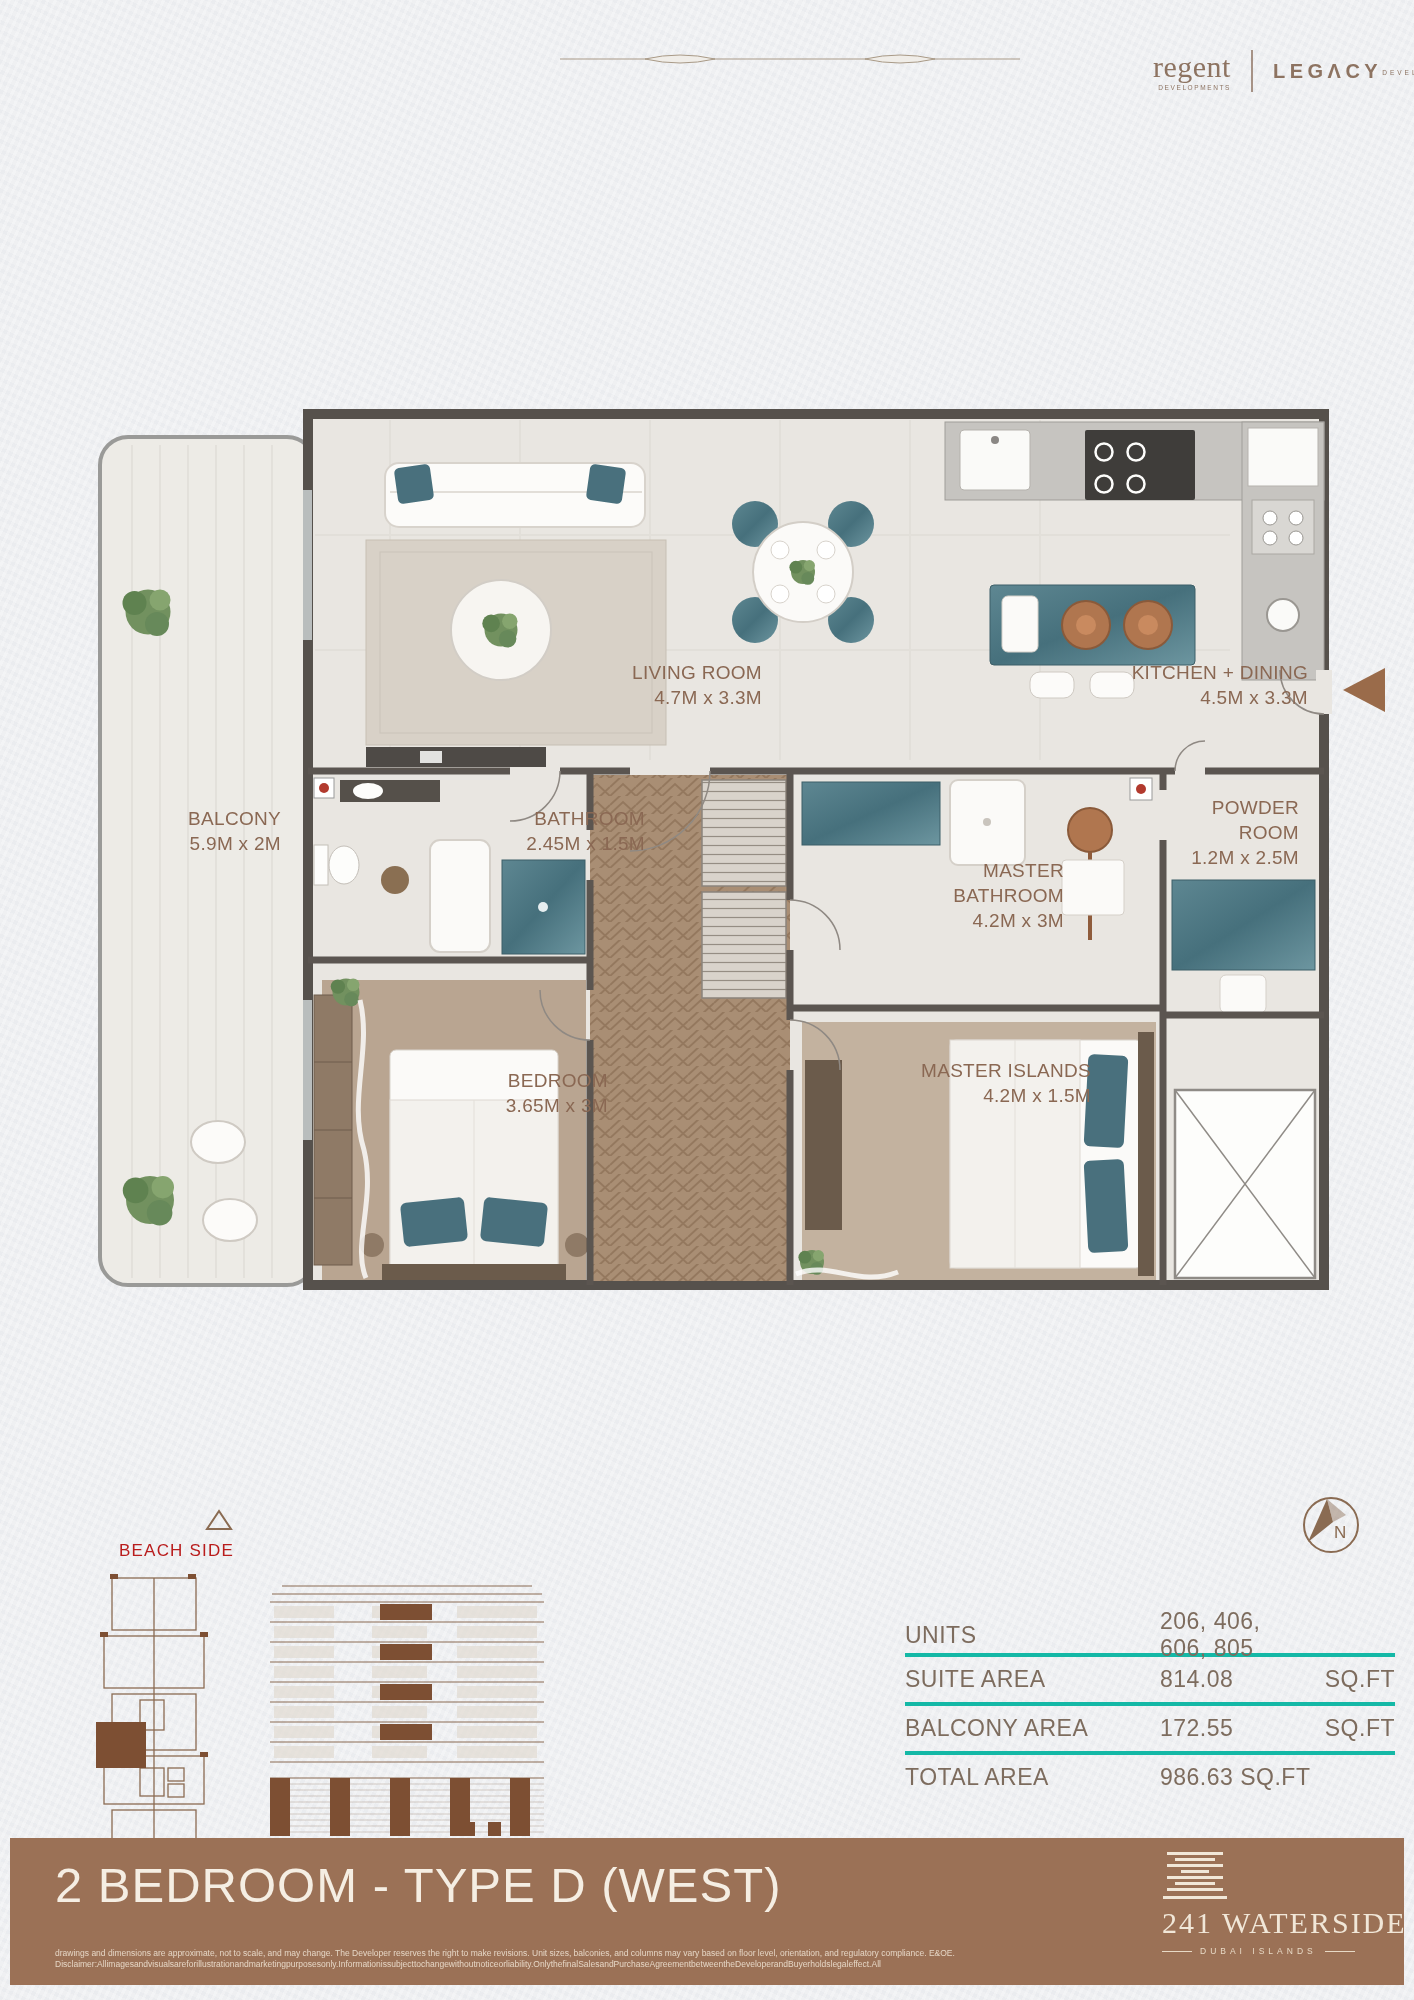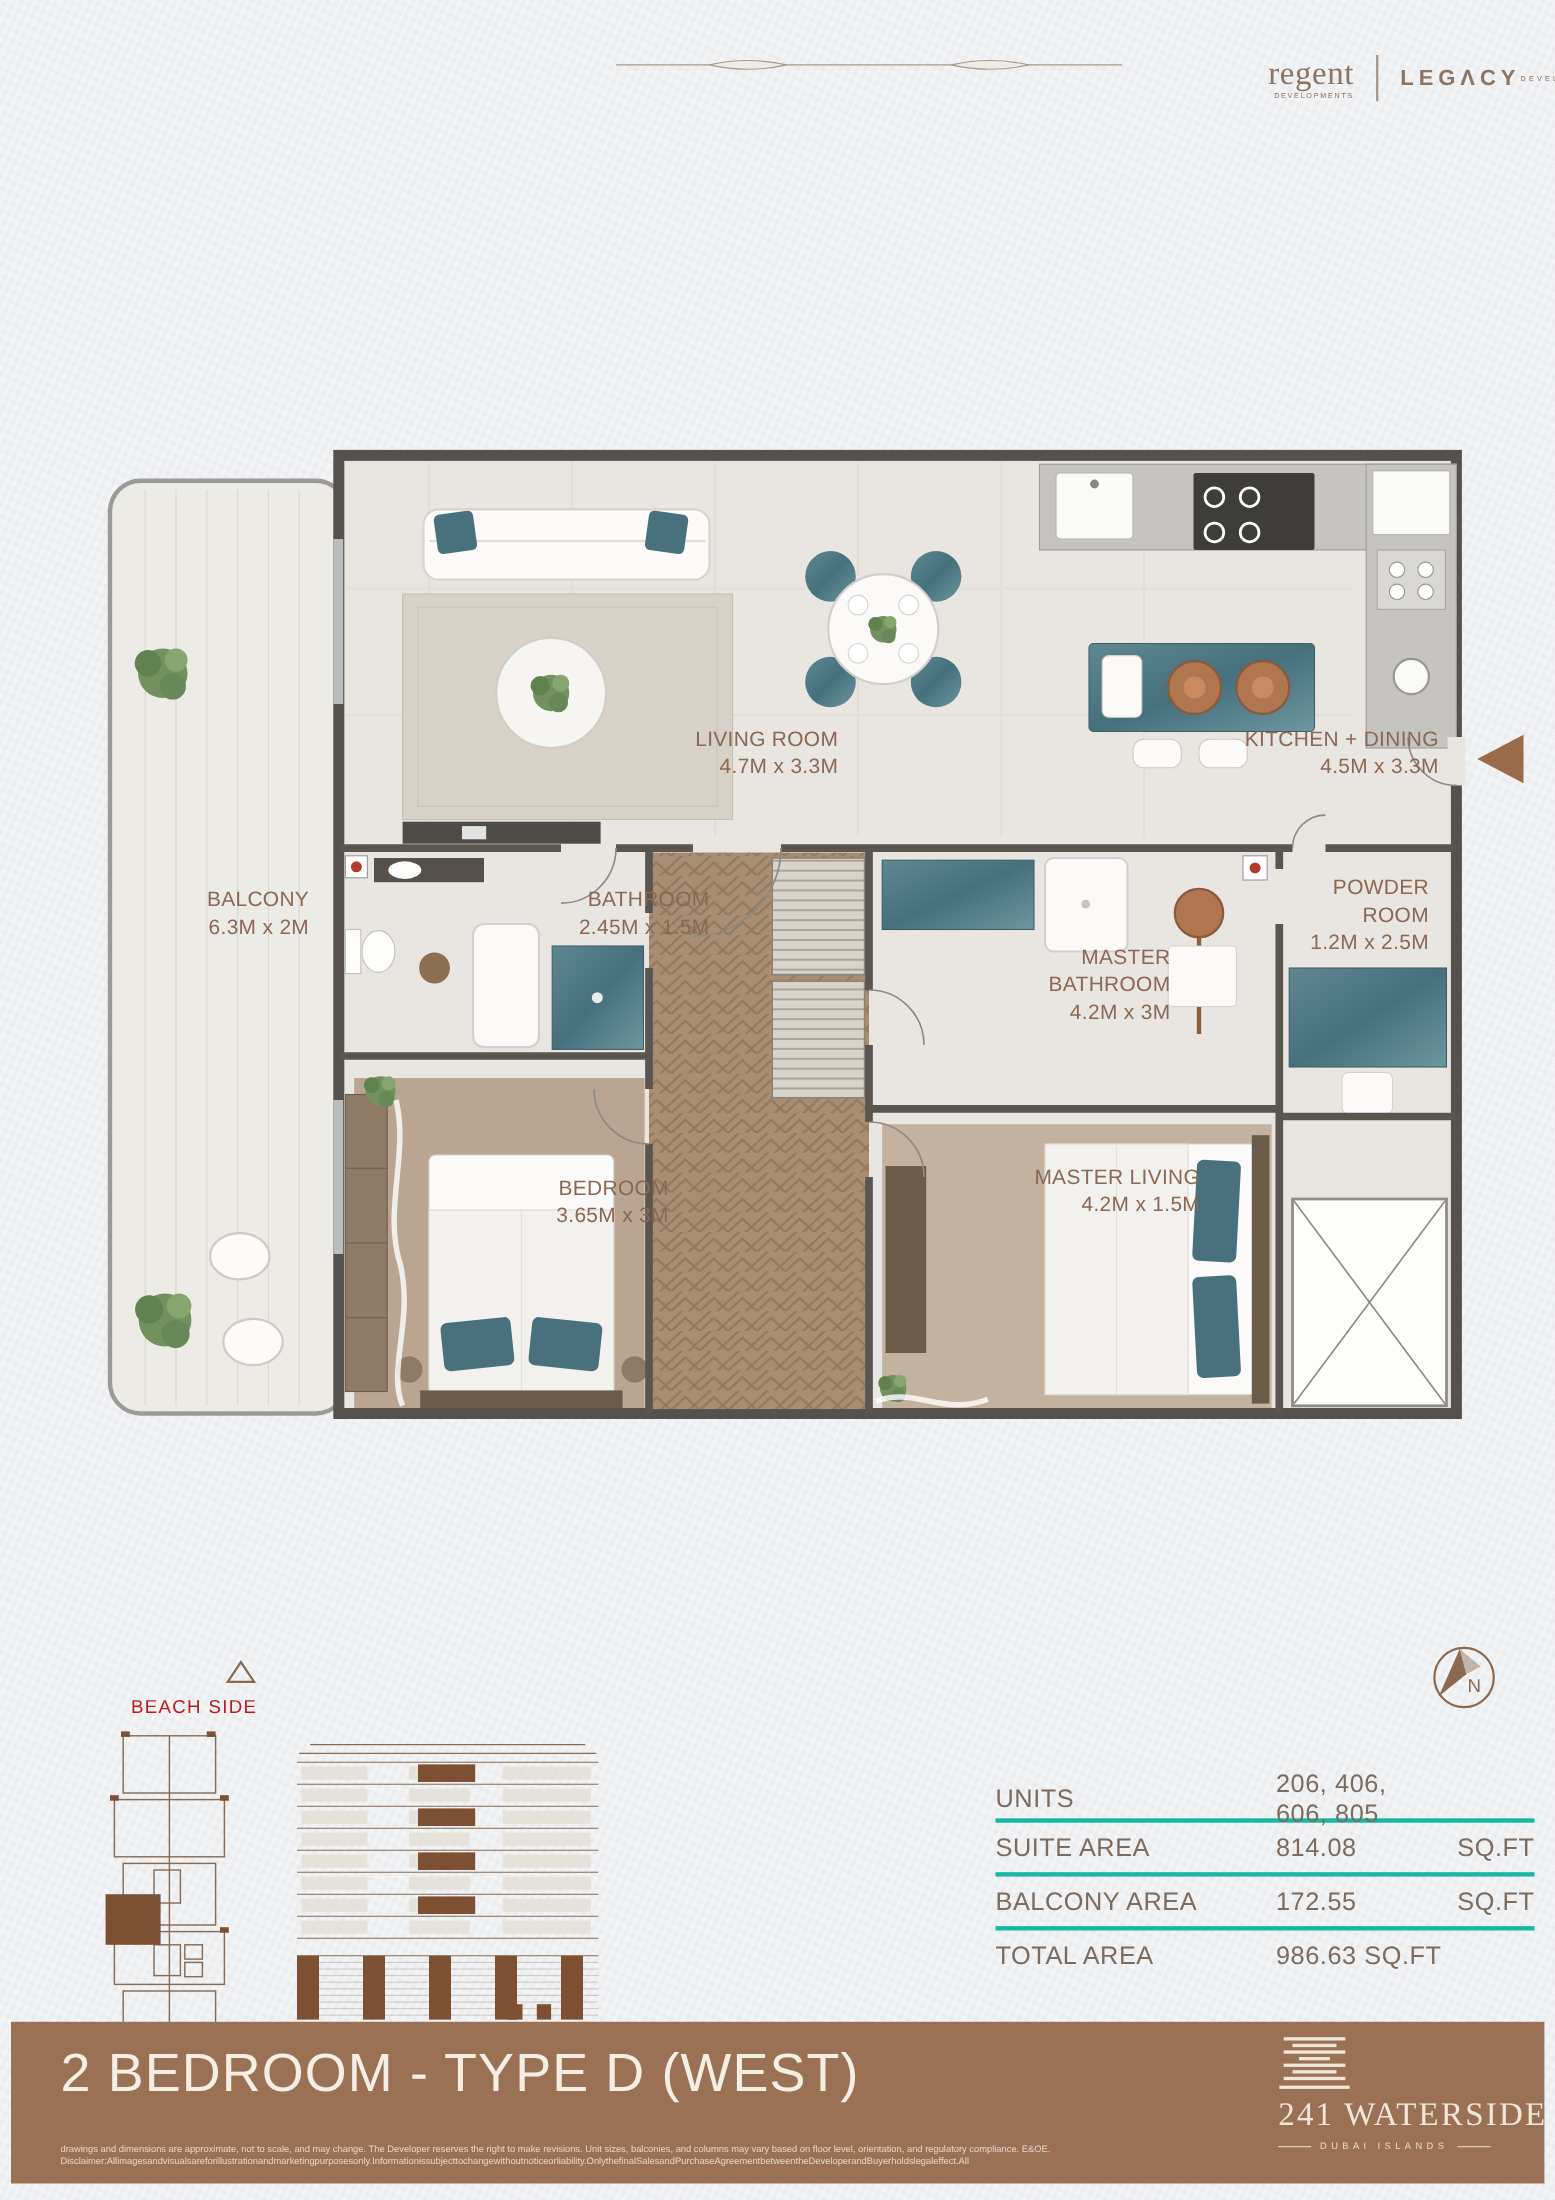--- a/index.html
+++ b/index.html
@@ -286,40 +286,40 @@
   <div class="room-label" id="lbl-living">
     <div>LIVING ROOM</div>
     <div>4.7M x 3.3M</div>
   </div>
   <div class="room-label" id="lbl-kitchen">
     <div>KITCHEN + DINING</div>
     <div>4.5M x 3.3M</div>
   </div>
   <div class="room-label" id="lbl-balcony">
     <div>BALCONY</div>
-    <div>6.3M x 2M</div>
+    <div>5.9M x 2M</div>
   </div>
   <div class="room-label" id="lbl-bathroom">
     <div>BATHROOM</div>
     <div>2.45M x 1.5M</div>
   </div>
   <div class="room-label" id="lbl-master-bath">
     <div>MASTER BATHROOM</div>
     <div>4.2M x 3M</div>
   </div>
   <div class="room-label" id="lbl-powder">
     <div>POWDER ROOM</div>
     <div>1.2M x 2.5M</div>
   </div>
   <div class="room-label" id="lbl-bedroom">
     <div>BEDROOM</div>
     <div>3.65M x 3M</div>
   </div>
   <div class="room-label" id="lbl-master-bed">
-    <div>MASTER LIVING</div>
+    <div>MASTER ISLANDS</div>
     <div>4.2M x 1.5M</div>
   </div>
 
   <div class="beach">
     <svg width="30" height="24">
       <polygon points="15,3 27,21 3,21" fill="none" stroke="#8a6b52" stroke-width="2"></polygon>
     </svg>
     <div class="label">BEACH SIDE</div>
   </div>
 

